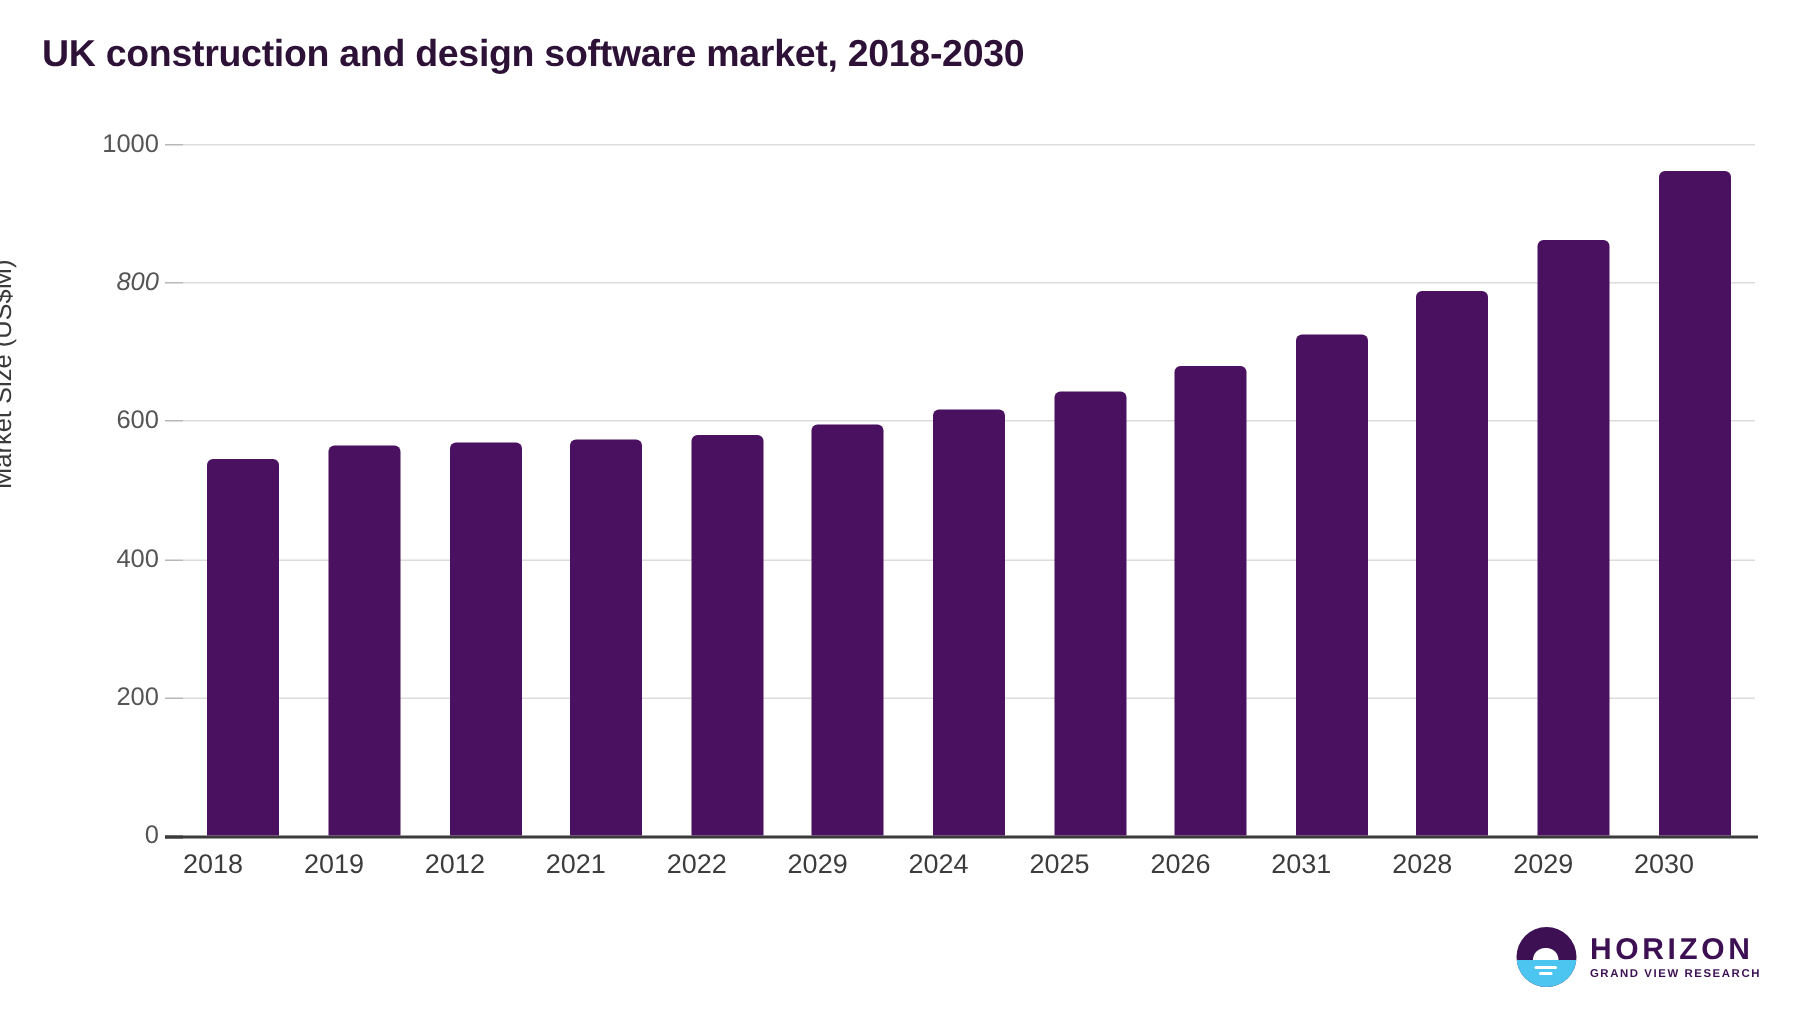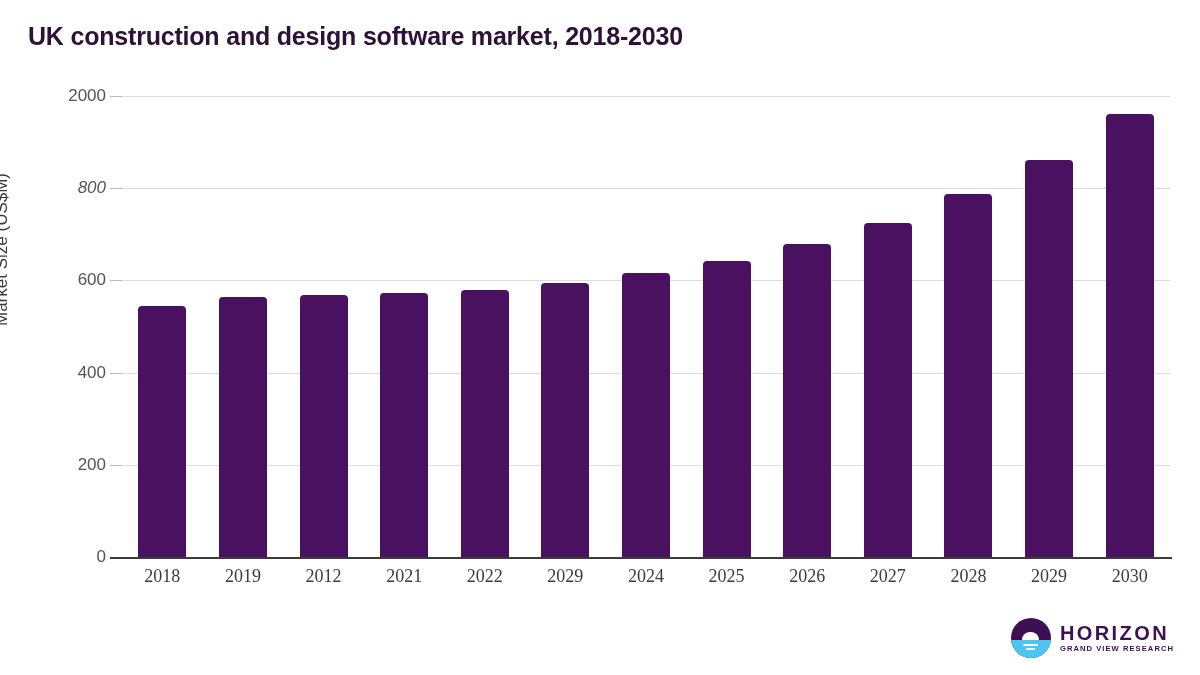--- a/index.html
+++ b/index.html
@@ -101,24 +101,22 @@
     bottom: 0;
     left: 16px;
     width: 48px;
     background: #4a1160;
     border-radius: 4px 4px 0 0;
   }
   .xtick-label {
     position: absolute;
     top: 566px;
     width: 80px;
-    text-align: center;
     font-size: 18px;
     color: #3c3c3c;
-    font-family: Liberation Serif, serif;
   }
   
   .source-url {
     position: absolute;
     left: 29px;
     top: 629px;
     font-size: 13.5px;
     color: #b2b2b2;
     white-space: nowrap;
   }
@@ -198,21 +196,21 @@
       <div class="ytick-label" style="top: 557px;">0</div>
       <div class="tick-mark" style="top: 464.8px;"></div>
       <div class="ytick-label" style="top: 464.8px;">200</div>
       <div class="tick-mark" style="top: 372.6px;"></div>
       <div class="ytick-label" style="top: 372.6px;">400</div>
       <div class="tick-mark" style="top: 280.4px;"></div>
       <div class="ytick-label" style="top: 280.4px;">600</div>
       <div class="tick-mark" style="top: 188.2px;"></div>
       <div class="ytick-label" style="top: 188.2px; font-style: italic;">800</div>
       <div class="tick-mark" style="top: 96px;"></div>
-      <div class="ytick-label" style="top: 96px;">2000</div>
+      <div class="ytick-label" style="top: 96px;">1000</div>
     </div>
 
   <div class="plot-area" id="plot-area">
       <div class="gridline" style="top: 461px; background: transparent;"></div>
       <div class="gridline" style="top: 368.8px;"></div>
       <div class="gridline" style="top: 276.6px;"></div>
       <div class="gridline" style="top: 184.4px;"></div>
       <div class="gridline" style="top: 92.2px;"></div>
       <div class="gridline" style="top: 0px;"></div>
     </div>
@@ -264,21 +262,21 @@
   <div id="x-ticks">
       <div class="xtick-label" style="left: 122px; width: 80.6154px;">2018</div>
       <div class="xtick-label" style="left: 202.615px; width: 80.6154px;">2019</div>
       <div class="xtick-label" style="left: 283.231px; width: 80.6154px;">2012</div>
       <div class="xtick-label" style="left: 363.846px; width: 80.6154px;">2021</div>
       <div class="xtick-label" style="left: 444.462px; width: 80.6154px;">2022</div>
       <div class="xtick-label" style="left: 525.077px; width: 80.6154px;">2029</div>
       <div class="xtick-label" style="left: 605.692px; width: 80.6154px;">2024</div>
       <div class="xtick-label" style="left: 686.308px; width: 80.6154px;">2025</div>
       <div class="xtick-label" style="left: 766.923px; width: 80.6154px;">2026</div>
-      <div class="xtick-label" style="left: 847.538px; width: 80.6154px;">2027</div>
+      <div class="xtick-label" style="left: 847.538px; width: 80.6154px;">2031</div>
       <div class="xtick-label" style="left: 928.154px; width: 80.6154px;">2028</div>
       <div class="xtick-label" style="left: 1008.77px; width: 80.6154px;">2029</div>
       <div class="xtick-label" style="left: 1089.38px; width: 80.6154px;">2030</div>
     </div>
 
 
   <div class="logo">
     <div class="logo-mark">
       <div class="sea"></div>
       <div class="sun"></div>

